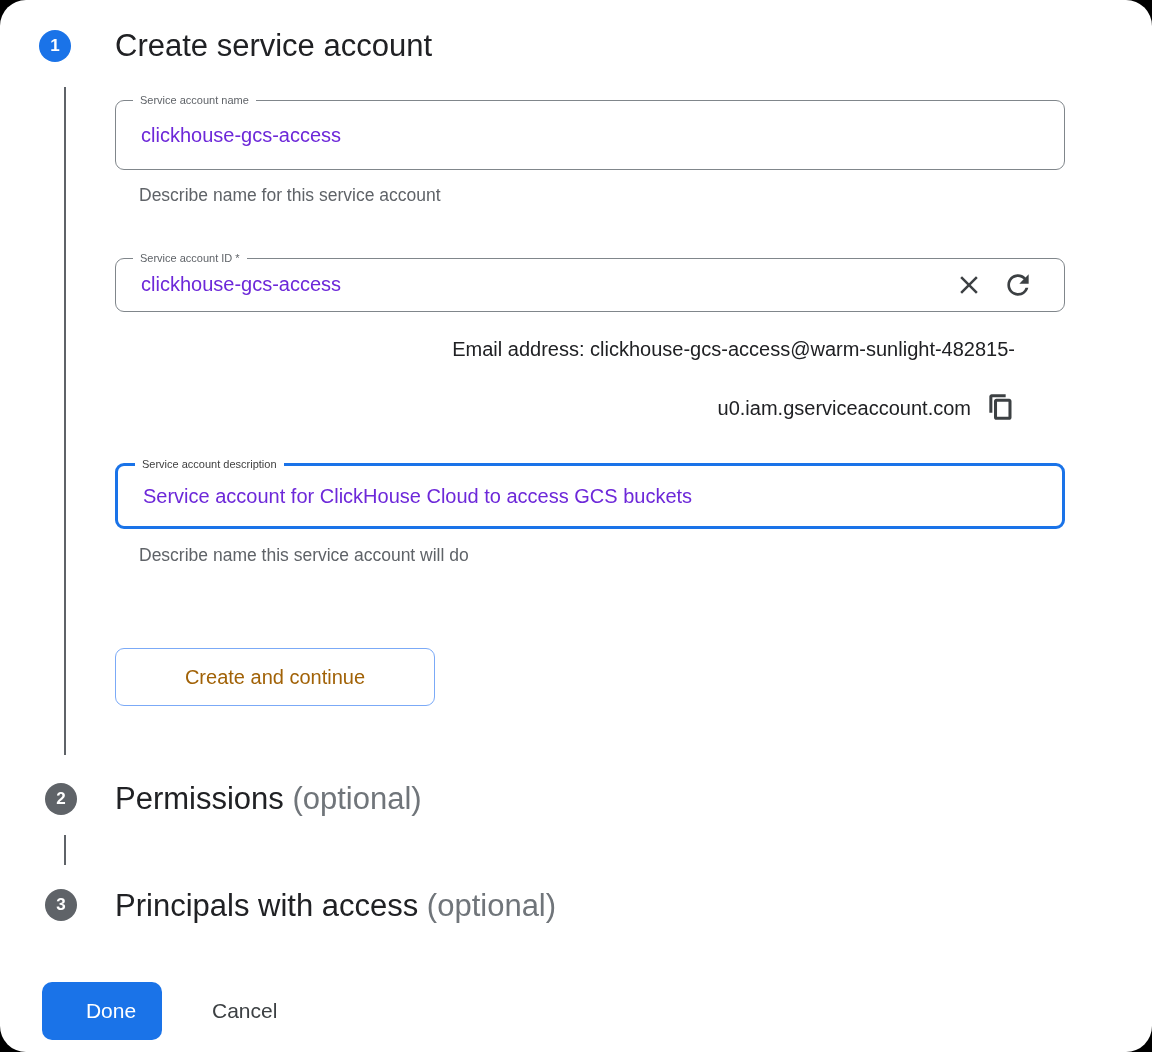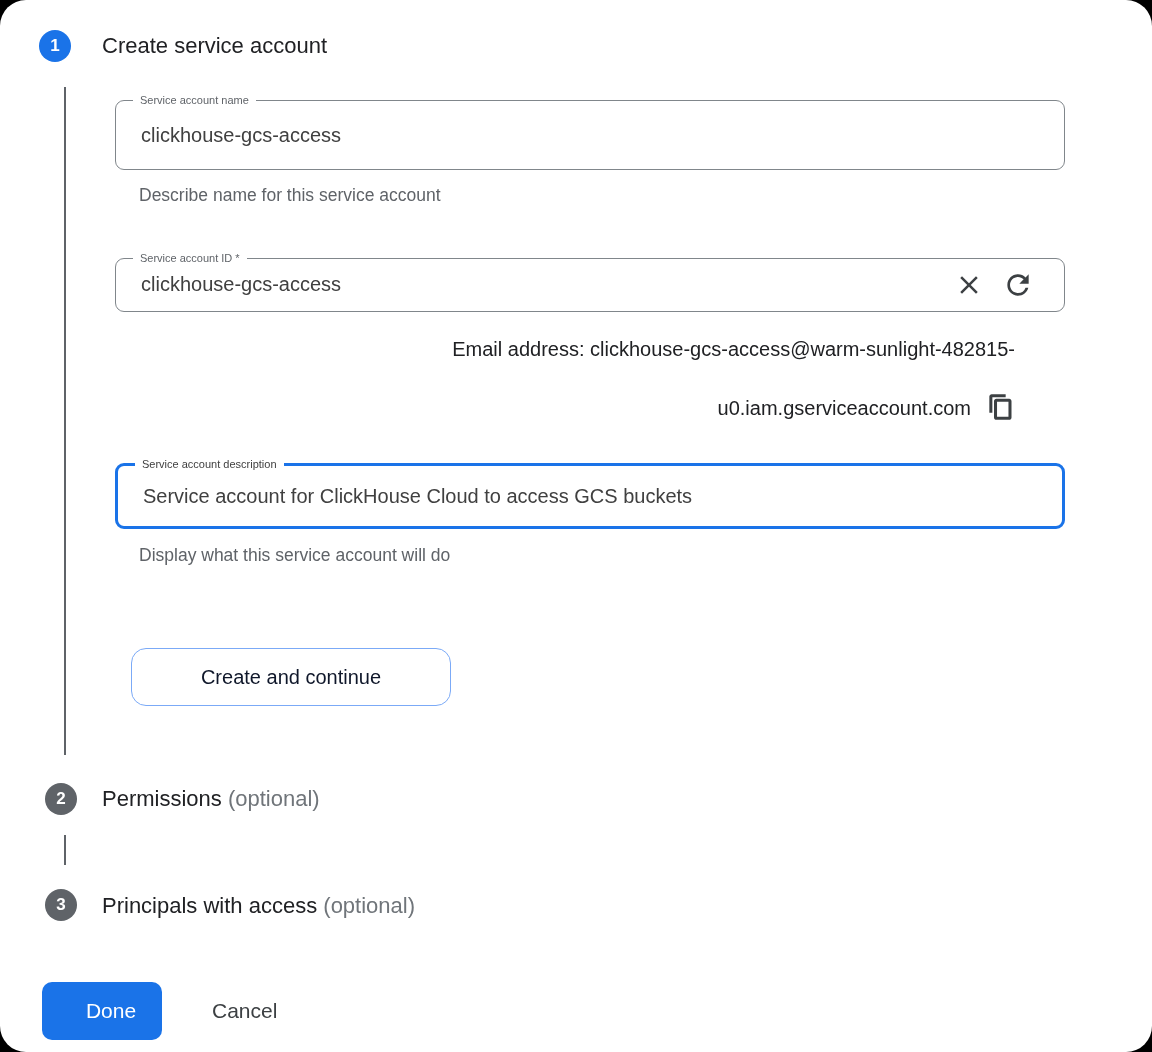--- a/index.html
+++ b/index.html
@@ -22,22 +22,22 @@
   .step-circle.gray { background:#5f6368; }
   #circle-1 { left:39px; top:30px; }
   #circle-2 { left:45px; top:783px; }
   #circle-3 { left:45px; top:889px; }
 
   .connector { position:absolute; left:64px; width:2px; background:#5f6368; }
   #connector-1 { top:87px; height:668px; }
   #connector-2 { top:835px; height:30px; }
 
   .step-title {
-    position:absolute; left:102px;
-    font-size:22px; color:#202124; line-height:40px;
+    position:absolute; left:115px;
+    font-size:31px; color:#202124; line-height:40px;
     white-space:nowrap;
   }
   #title-1 { top:26px; }
   #title-2 { top:779px; }
   #title-3 { top:886px; }
   .optional { color:#70757a; }
 
   
   .field {
     position:absolute; left:115px; width:950px;
@@ -50,21 +50,21 @@
 
   .field-label {
     position:absolute; top:-11px; left:17px;
     background:#fff; padding:0 7px;
     font-size:11px; color:#5f6368; line-height:20px; white-space:nowrap;
   }
   #field-desc .field-label { color:#404040; top:-12px; }
 
   .field input {
     border:none; outline:none; flex:1; min-width:0;
-    font-family:inherit; font-size:20px; color:#404040;
+    font-family:inherit; font-size:20px; color:#6d28d9;
     padding:0 0 0 25px; background:transparent; height:90%;
   }
 
   .icon-btn { background:none; border:none; padding:0; cursor:pointer; display:flex; align-items:center; }
   #clear-button   { margin-right:18px; }
   #refresh-button { margin-right:30px; }
 
   .helper {
     position:absolute; left:139px;
     font-size:17.5px; color:#5f6368; white-space:nowrap;
@@ -72,23 +72,23 @@
   #helper-name { top:185px; }
   #helper-desc { top:545px; }
 
   .email-block {
     position:absolute; left:115px; top:320px; width:900px;
     font-size:20px; color:#202124; line-height:59px;text-align:right;
   }
   #copy-button { display:inline-flex; vertical-align:-6px; margin-left:16px; }
 
   #create-button {
-    position:absolute; left:131px; top:648px; width:320px; height:58px;
-    background:#fff; border:1px solid #7baaf7; border-radius:15px;
-    color:#0f172a; font-family:inherit; font-size:20px; font-weight:500;
+    position:absolute; left:115px; top:648px; width:320px; height:58px;
+    background:#fff; border:1px solid #7baaf7; border-radius:9px;
+    color:#a16207; font-family:inherit; font-size:20px; font-weight:500;
     cursor:pointer;
   }
 
   #done-button {
     position:absolute; left:42px; top:982px; width:120px; height:58px;
     background:#1a73e8; border:none; border-radius:10px;
     color:#fff; font-family:inherit; font-size:21px; font-weight:500;
     cursor:pointer;
     padding-left:24px;
   }
@@ -144,21 +144,21 @@
           <path d="M19 5H8c-1.1 0-2 .9-2 2v14c0 1.1.9 2 2 2h11c1.1 0 2-.9 2-2V7c0-1.1-.9-2-2-2zm-.6 15.4H8.6V7.6h9.8v12.8z"></path>
         </svg>
       </span>
     </button>
   </div>
 
   <div class="field" id="field-desc">
     <span class="field-label">Service account description</span>
     <input type="text" value="Service account for ClickHouse Cloud to access GCS buckets" style="">
   </div>
-  <div class="helper" id="helper-desc">Display what this service account will do</div>
+  <div class="helper" id="helper-desc">Describe name this service account will do</div>
 
   <button id="create-button">Create and continue</button>
 
   <div class="step-circle gray" id="circle-2">
     <span>2</span>
   </div>
   <div class="step-title" id="title-2">
     <span>Permissions</span>
     <span class="optional">(optional)</span>
   </div>

